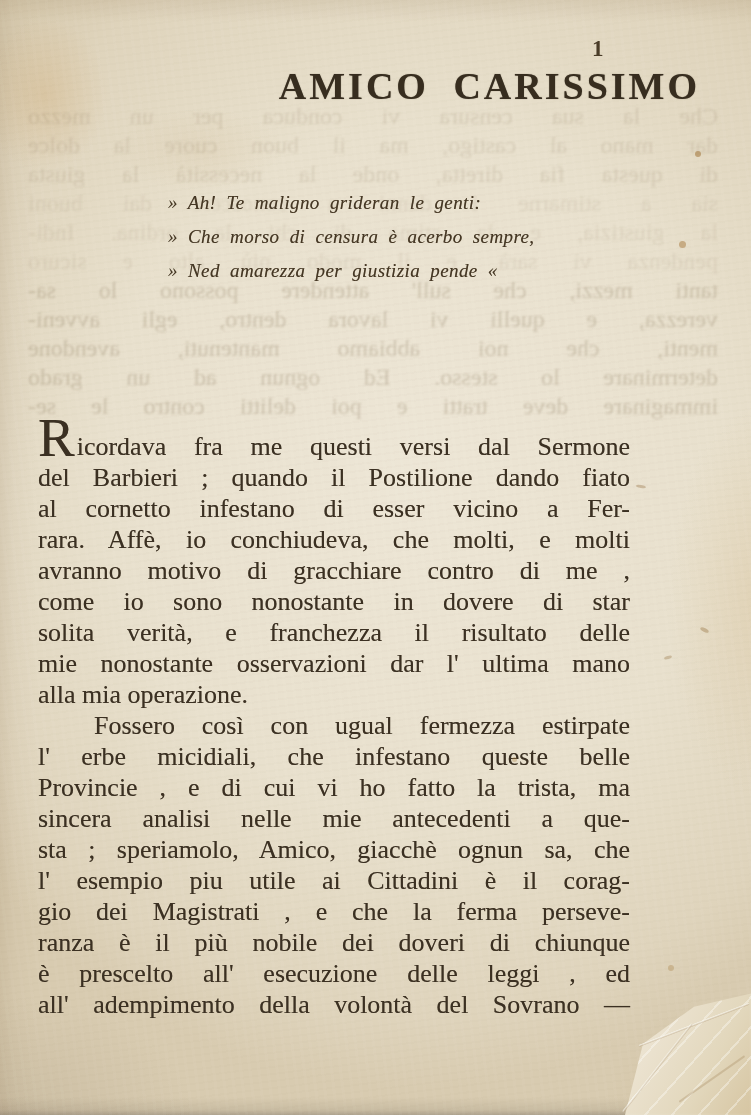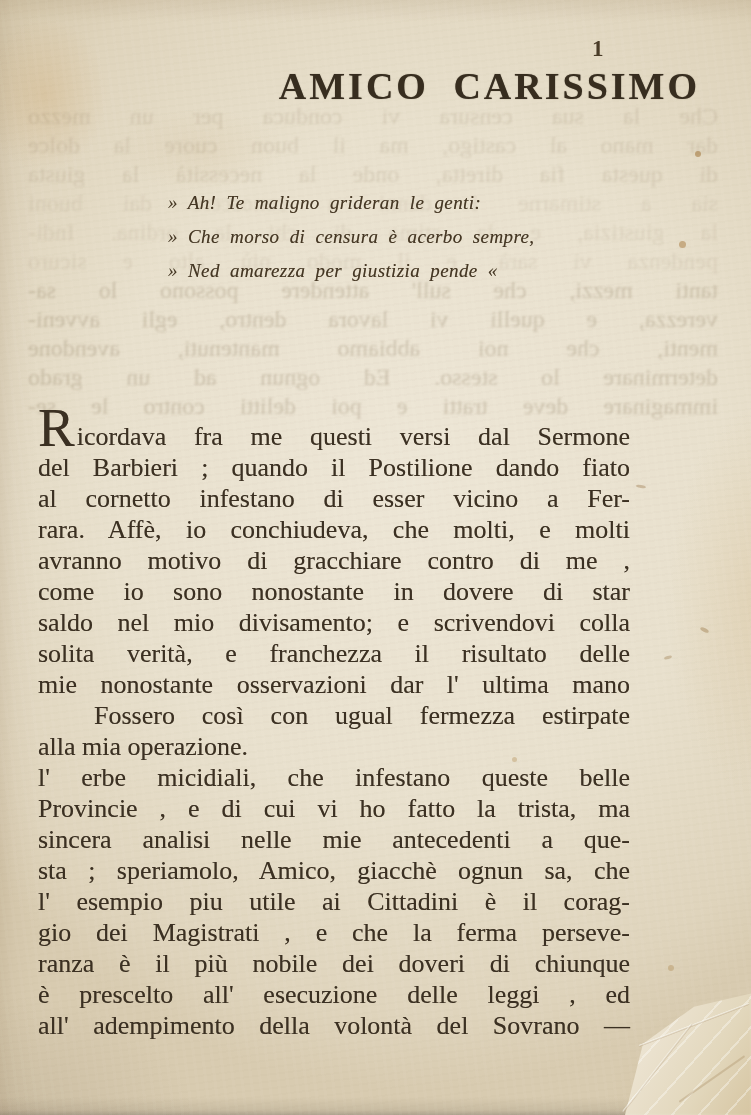--- a/index.html
+++ b/index.html
@@ -66,21 +66,21 @@
     position:absolute;top:186px;left:168px;
     font-style:italic;
     font-size:19px;line-height:34px;
     color:#453724;
     word-spacing:5px;letter-spacing:0.4px;
     text-shadow:0 0 0.6px rgba(69,55,36,0.5);
   }
   .epigraph .ep-indent{}
 
   .bodytext{
-    position:absolute;top:421px;left:38px;width:592px;
+    position:absolute;top:431px;left:38px;width:592px;
     font-size:26px;line-height:31px;
     color:#3b3022;
     text-shadow:0 0 0.6px rgba(59,48,34,0.45);
   }
   .bodytext .ln{text-align:justify;text-align-last:justify;height:31px;white-space:nowrap;overflow:visible;}
   .bodytext .ln-last{text-align:left;text-align-last:left;}
   .bodytext .indent{padding-left:56px;}
   .initial{
     font-size:55px;line-height:0;position:relative;top:1px;
     letter-spacing:2px;
@@ -137,25 +137,24 @@
     <div class="ep-indent">» Ned amarezza per giustizia pende «</div>
   </div>
 
   <div class="bodytext">
     <div class="ln"><span class="initial">R</span><span>icordava fra me questi versi dal Sermone</span></div>
     <div class="ln">del Barbieri ; quando il Postilione dando fiato</div>
     <div class="ln">al cornetto infestano di esser vicino a Fer-</div>
     <div class="ln">rara. Affè, io conchiudeva, che molti, e molti</div>
     <div class="ln">avranno motivo di gracchiare contro di me ,</div>
     <div class="ln">come io sono nonostante in dovere di star</div>
-    <div class="ln">saldo nel mio divisamento; e scrivendovi colla</div>
     <div class="ln">solita verità, e franchezza il risultato delle</div>
     <div class="ln">mie nonostante osservazioni dar l' ultima mano</div>
+    <div class="ln ln-last">alla mia operazione.</div>
     <div class="ln indent">Fossero così con ugual fermezza estirpate</div>
-    <div class="ln ln-last">alla mia operazione.</div>
     <div class="ln">l' erbe micidiali, che infestano queste belle</div>
     <div class="ln">Provincie , e di cui vi ho fatto la trista, ma</div>
     <div class="ln">sincera analisi nelle mie antecedenti a que-</div>
     <div class="ln">sta ; speriamolo, Amico, giacchè ognun sa, che</div>
     <div class="ln">l' esempio piu utile ai Cittadini è il corag-</div>
     <div class="ln">gio dei Magistrati , e che la ferma perseve-</div>
     <div class="ln">ranza è il più nobile dei doveri di chiunque</div>
     <div class="ln">è prescelto all' esecuzione delle leggi , ed</div>
     <div class="ln">all' adempimento della volontà del Sovrano —</div>
   </div>

